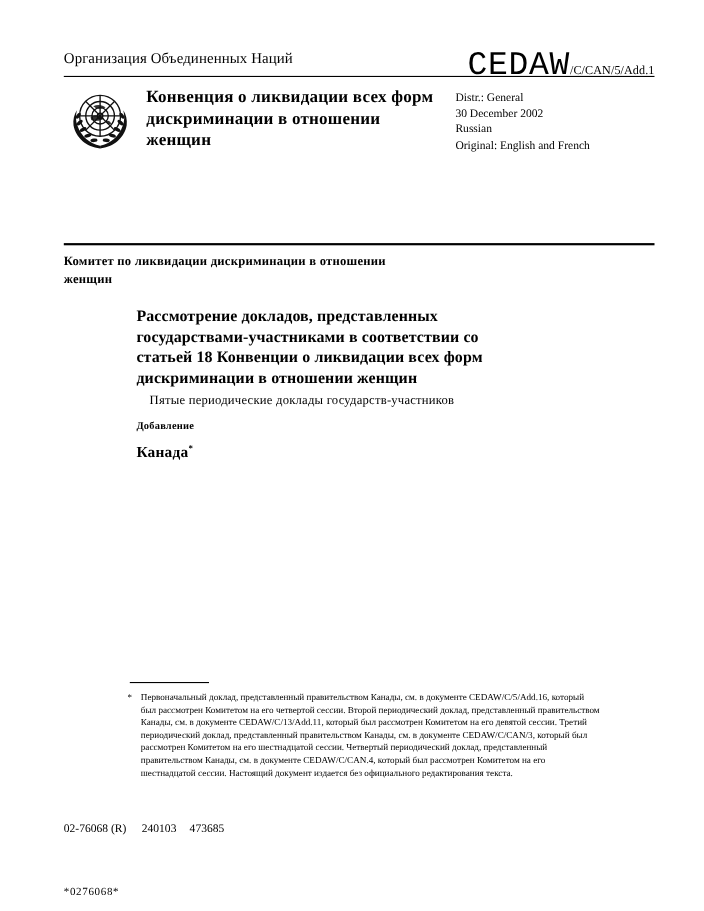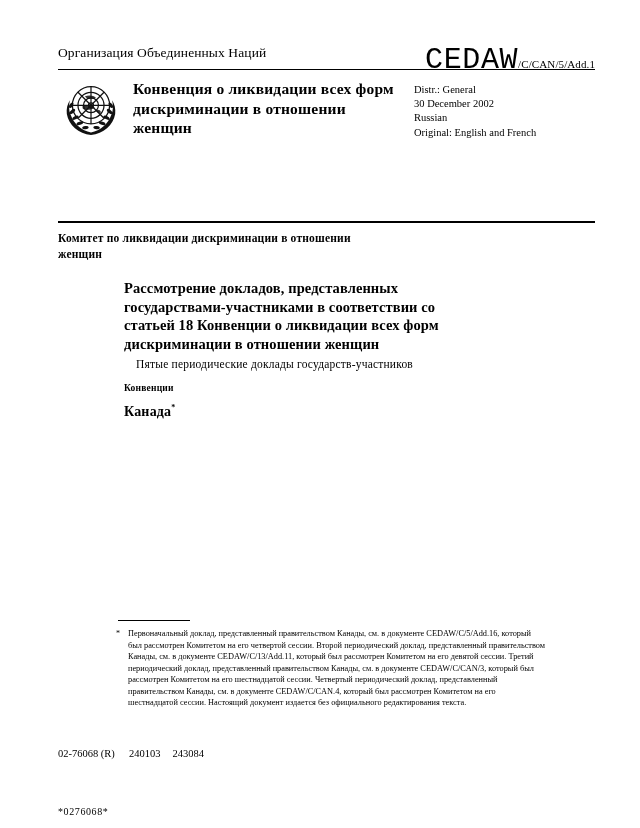--- a/index.html
+++ b/index.html
@@ -274,32 +274,32 @@
   </div>
 
   <div class="rule-thick"></div>
 
   <div class="committee">Комитет по ликвидации дискриминации в отношении женщин</div>
 
   <div class="main-title">Рассмотрение докладов, представленных государствами-участниками в соответствии со статьей 18 Конвенции о ликвидации всех форм дискриминации в отношении женщин</div>
 
   <div class="sub-title">Пятые периодические доклады государств-участников</div>
 
-  <div class="addendum">Конвенции</div>
+  <div class="addendum">Добавление</div>
 
   <div class="country">
     <span>Канада</span><sup>*</sup>
   </div>
 
   <div class="fn-rule"></div>
 
   <div class="footnote">
     <span class="fn-mark">*</span>
     <span class="fn-body">Первоначальный доклад, представленный правительством Канады, см. в документе CEDAW/C/5/Add.16, который был рассмотрен Комитетом на его четвертой сессии. Второй периодический доклад, представленный правительством Канады, см. в документе CEDAW/C/13/Add.11, который был рассмотрен Комитетом на его девятой сессии. Третий периодический доклад, представленный правительством Канады, см. в документе CEDAW/C/CAN/3, который был рассмотрен Комитетом на его шестнадцатой сессии. Четвертый периодический доклад, представленный правительством Канады, см. в документе CEDAW/C/CAN.4, который был рассмотрен Комитетом на его шестнадцатой сессии. Настоящий документ издается без официального редактирования текста.</span>
   </div>
 
   <div class="doc-code">
-    <span>02-76068 (R)</span><span class="gap1"></span><span>240103</span><span class="gap2"></span><span>243084</span>
+    <span>02-76068 (R)</span><span class="gap1"></span><span>240103</span><span class="gap2"></span><span>473685</span>
   </div>
 
   <div class="barcode">*0276068*</div>
 
 </div>
 
 </body></html>

